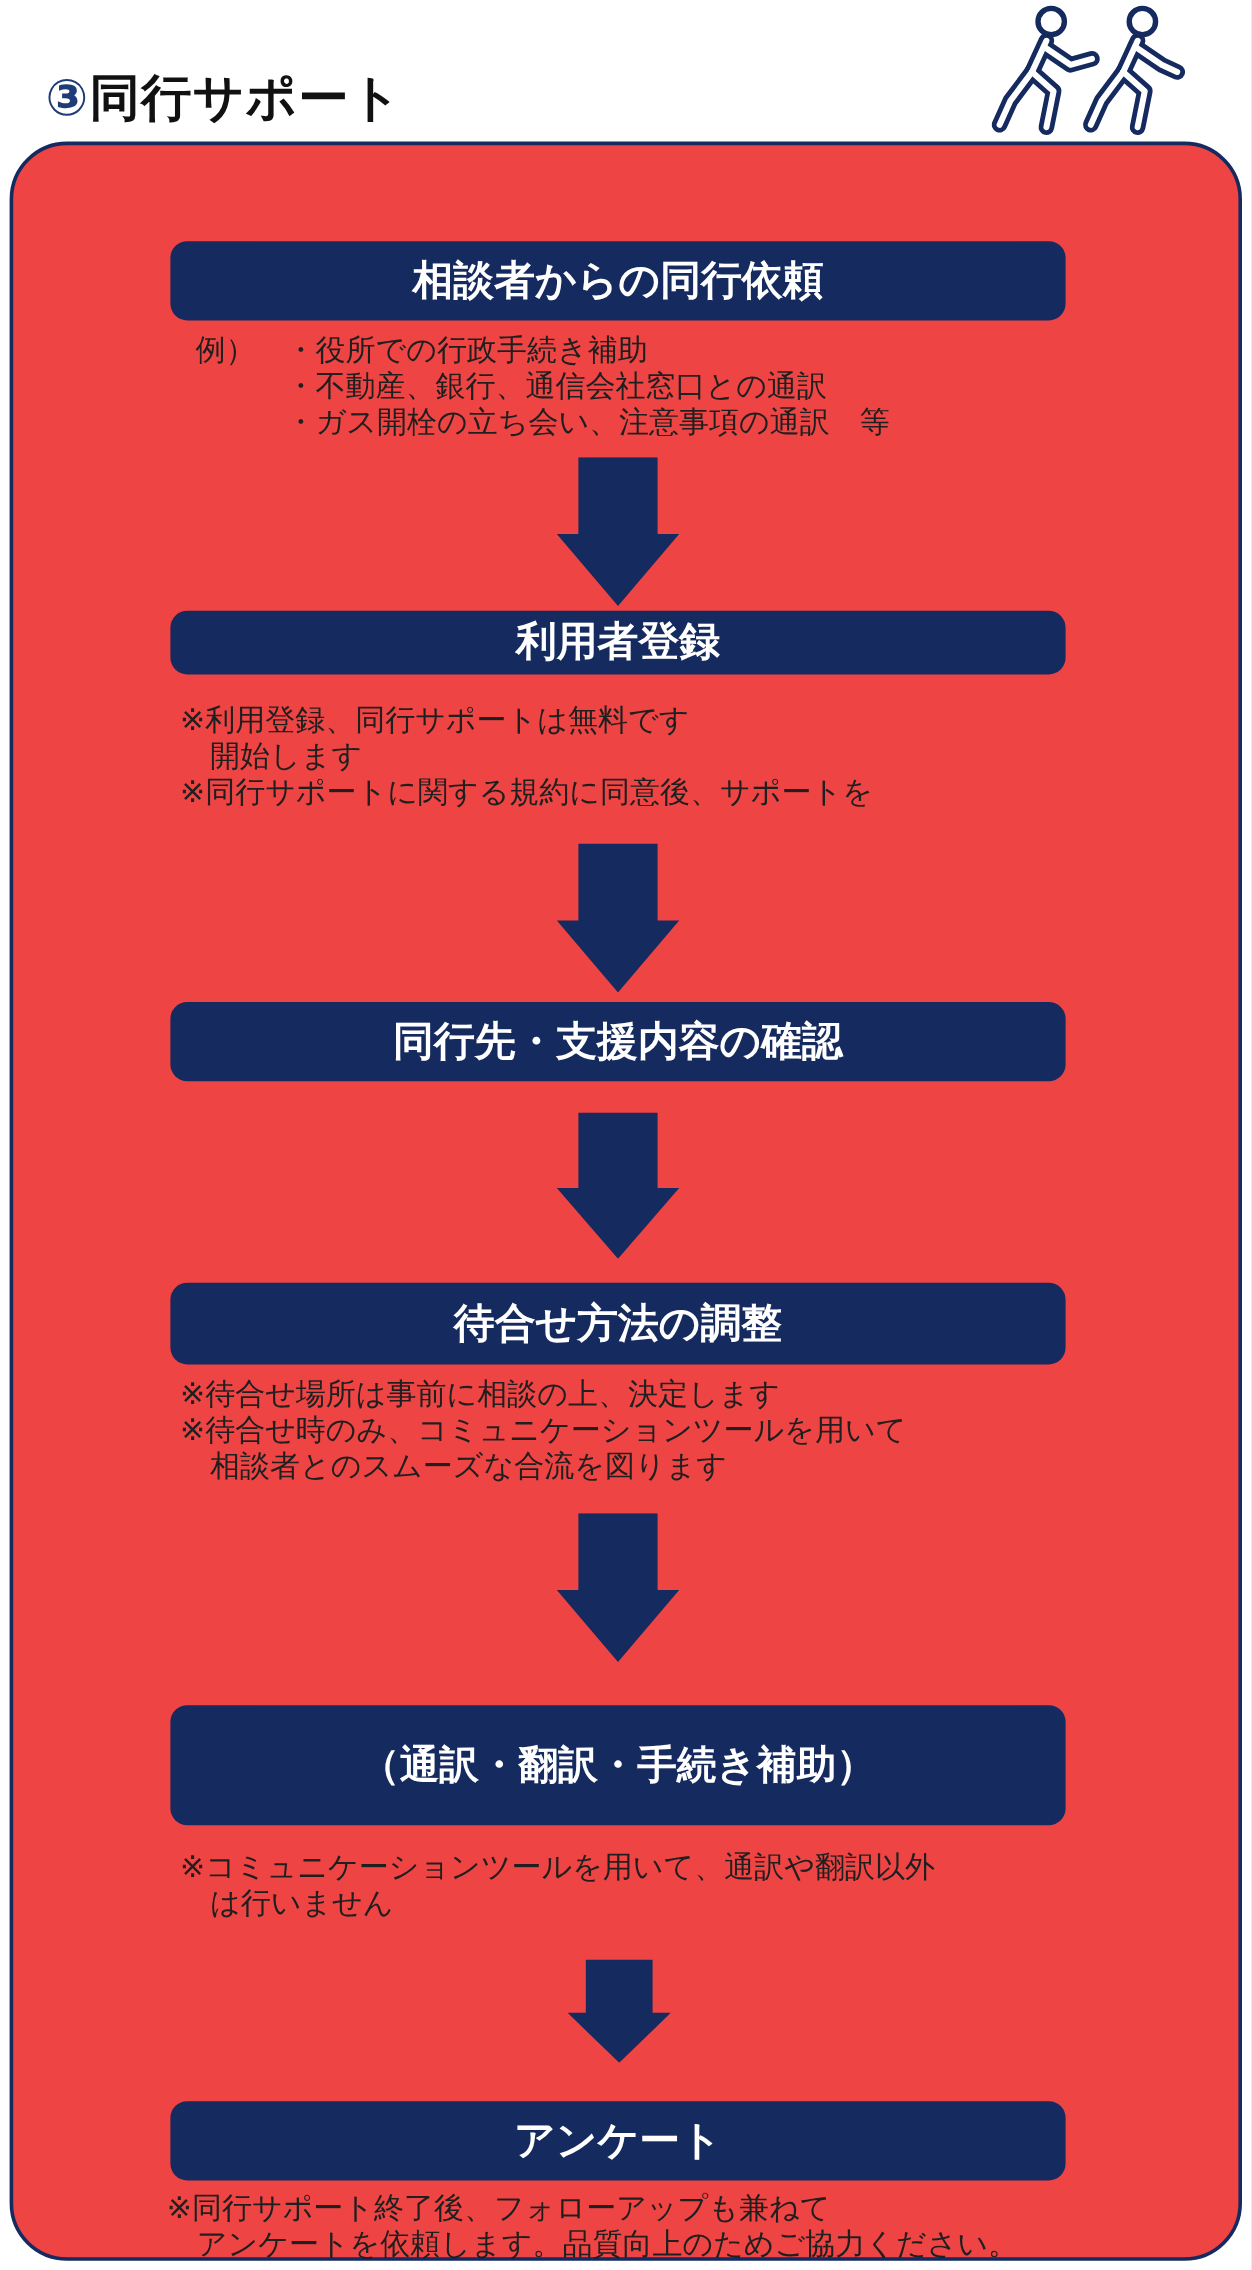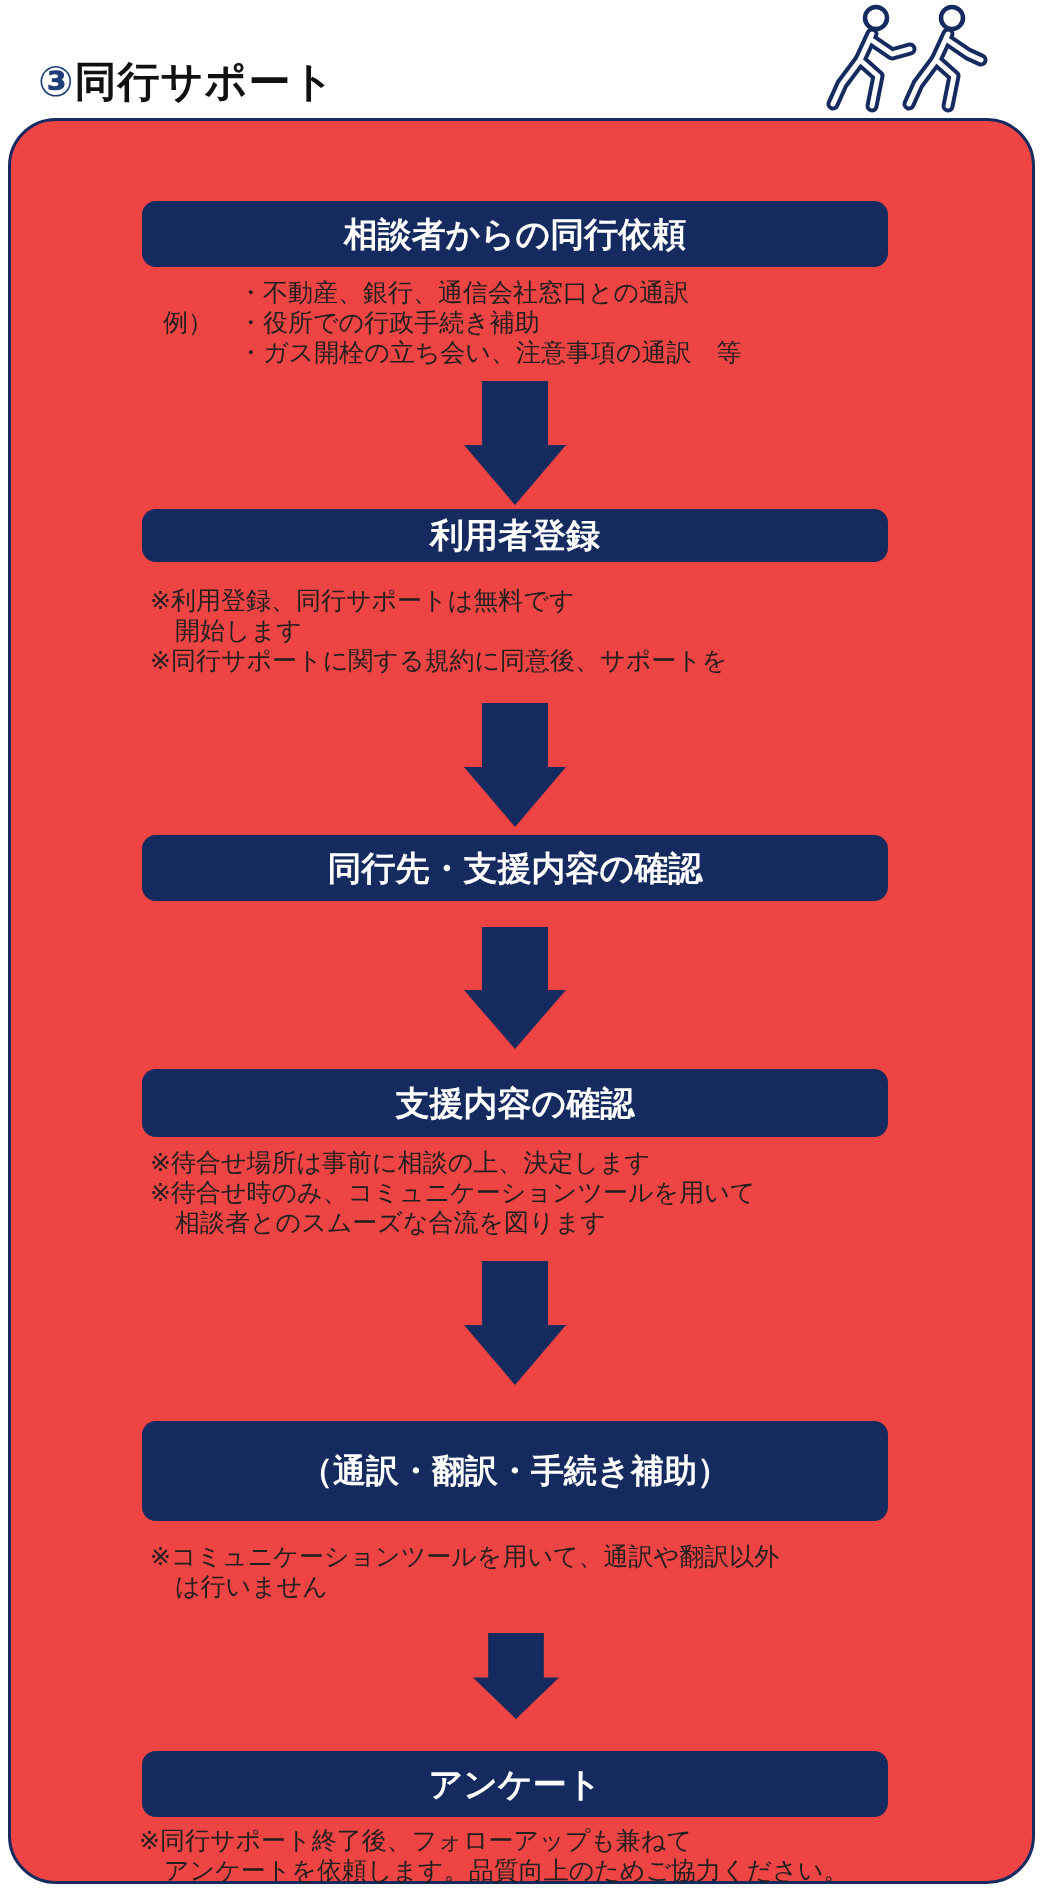--- a/index.html
+++ b/index.html
@@ -70,22 +70,22 @@
     <circle cx="126" cy="16" r="11" fill="#ffffff" stroke="var(--navy)" stroke-width="4.5"></circle>
   </svg>
 </div>
 
 <div class="panel">
 
   <div class="step-box" style="top:80px;height:66px;">
     <div class="lbl">相談者からの同行依頼</div>
   </div>
   <div class="notes" style="top:156px;left:152px;">
+    <div>例）　・役所での行政手続き補助</div>
     <div>　　　・不動産、銀行、通信会社窓口との通訳</div>
-    <div>例）　・役所での行政手続き補助</div>
     <div>　　　・ガス開栓の立ち会い、注意事項の通訳　等</div>
   </div>
 
   <div class="arrow" style="top:260px;height:124px;">
     <svg viewBox="0 0 102 124" preserveAspectRatio="none">
         <path d="M18,0 h66 v64 h18 L51,124 L0,64 h18 Z" fill="var(--navy)"></path>
       </svg>
   </div>
 
   <div class="step-box" style="top:388px;height:53px;">
@@ -107,21 +107,21 @@
     <div class="lbl">同行先・支援内容の確認</div>
   </div>
 
   <div class="arrow" style="top:806px;height:122px;">
     <svg viewBox="0 0 102 124" preserveAspectRatio="none">
         <path d="M18,0 h66 v64 h18 L51,124 L0,64 h18 Z" fill="var(--navy)"></path>
       </svg>
   </div>
 
   <div class="step-box" style="top:948px;height:68px;">
-    <div class="lbl">支援内容の確認</div>
+    <div class="lbl">待合せ方法の調整</div>
   </div>
   <div class="notes" style="top:1026px;left:139px;">
     <div>※待合せ場所は事前に相談の上、決定します</div>
     <div>※待合せ時のみ、コミュニケーションツールを用いて</div>
     <div>　相談者とのスムーズな合流を図ります</div>
   </div>
 
   <div class="arrow" style="top:1140px;height:124px;">
     <svg viewBox="0 0 102 124" preserveAspectRatio="none">
         <path d="M18,0 h66 v64 h18 L51,124 L0,64 h18 Z" fill="var(--navy)"></path>

